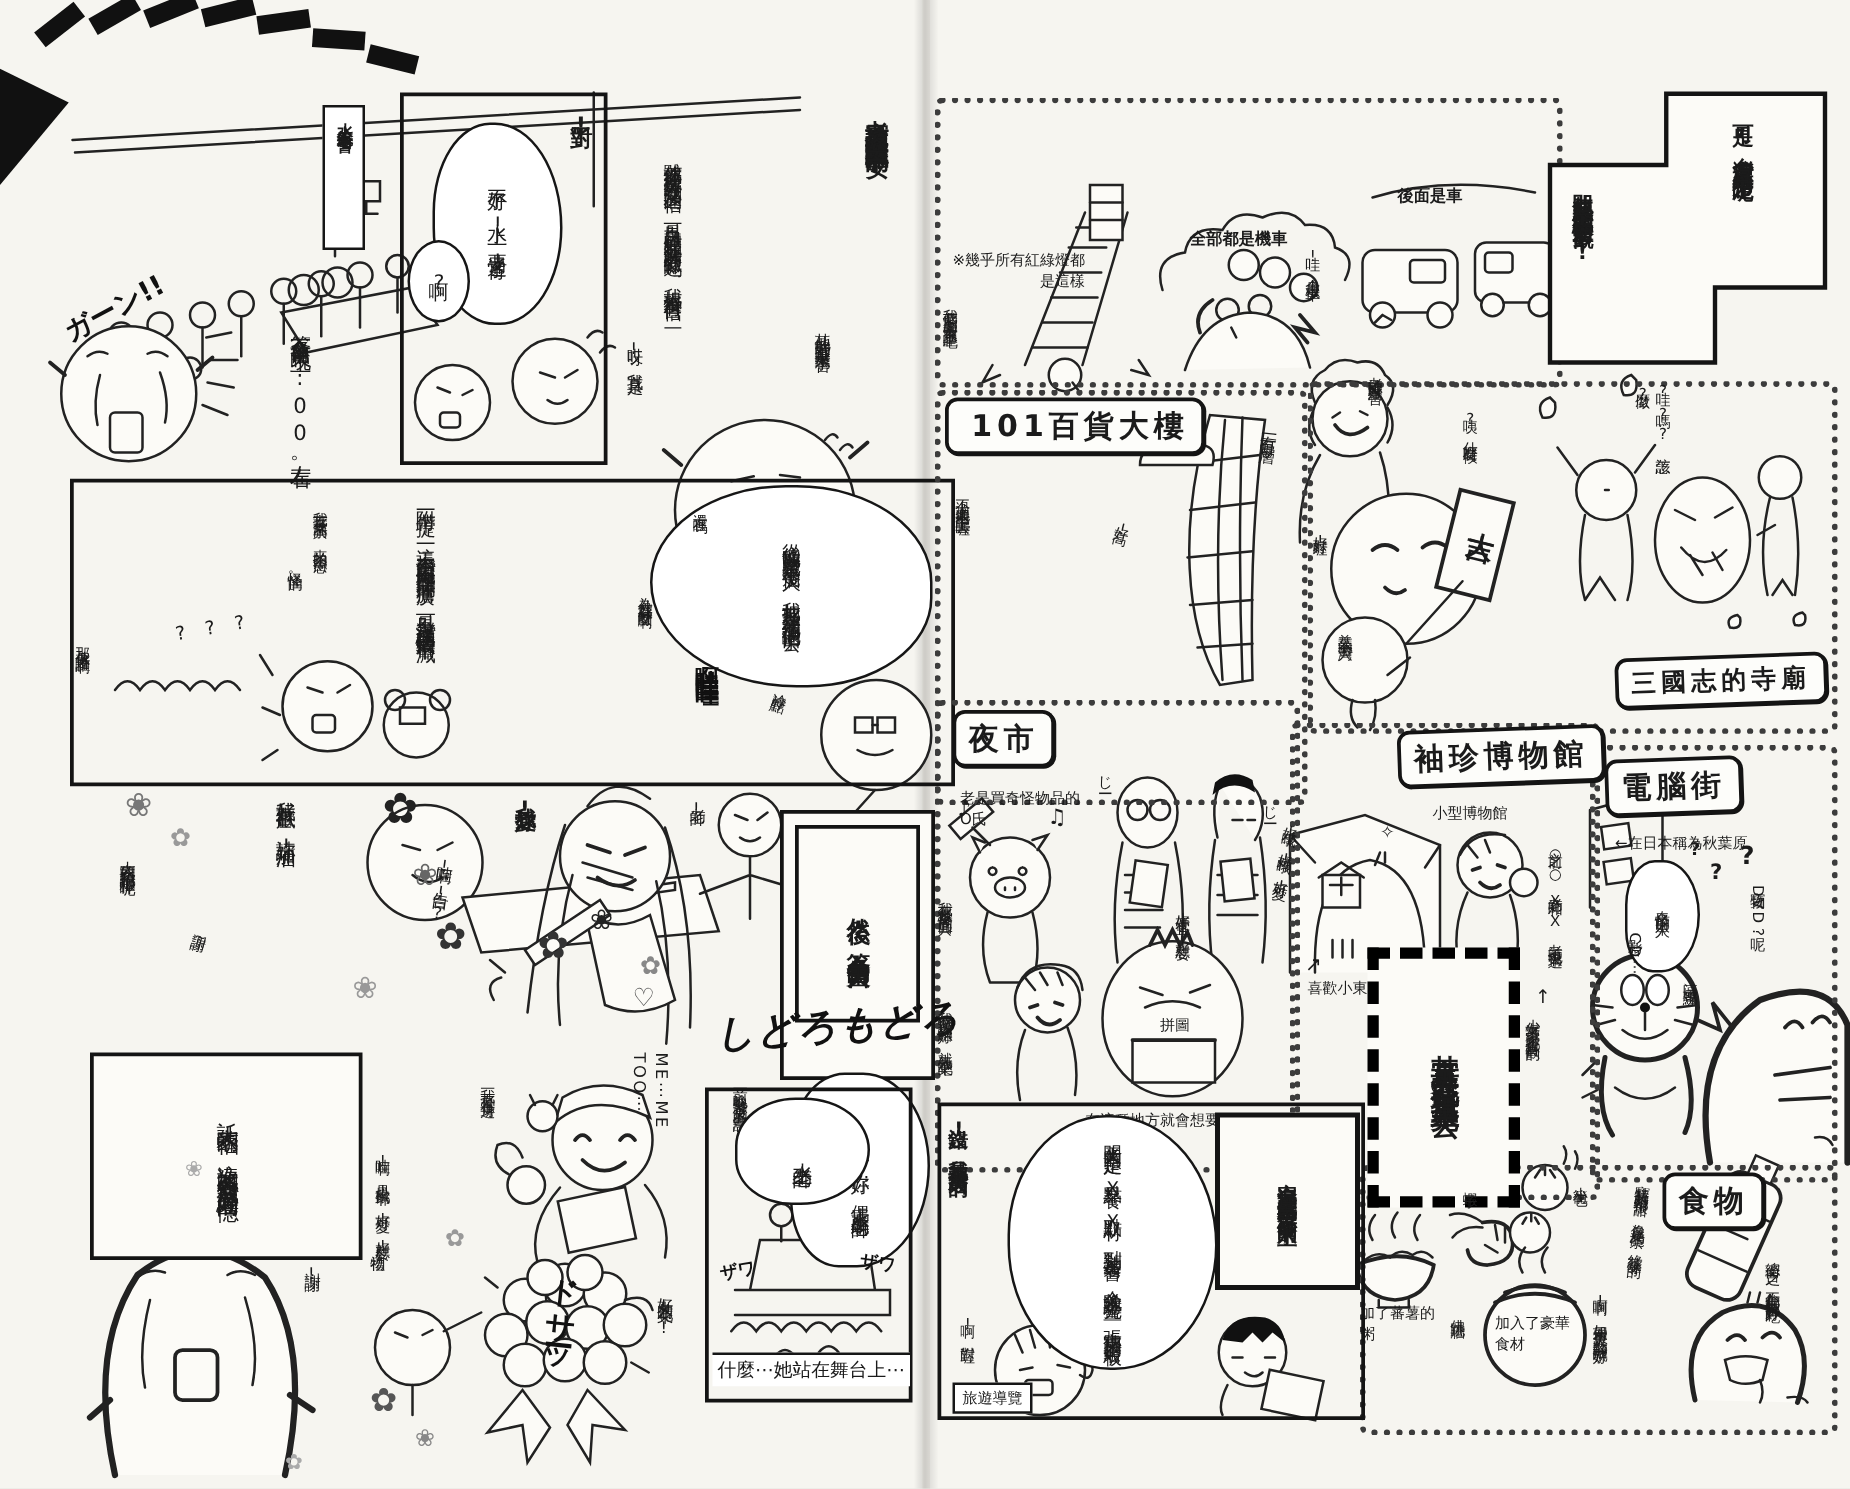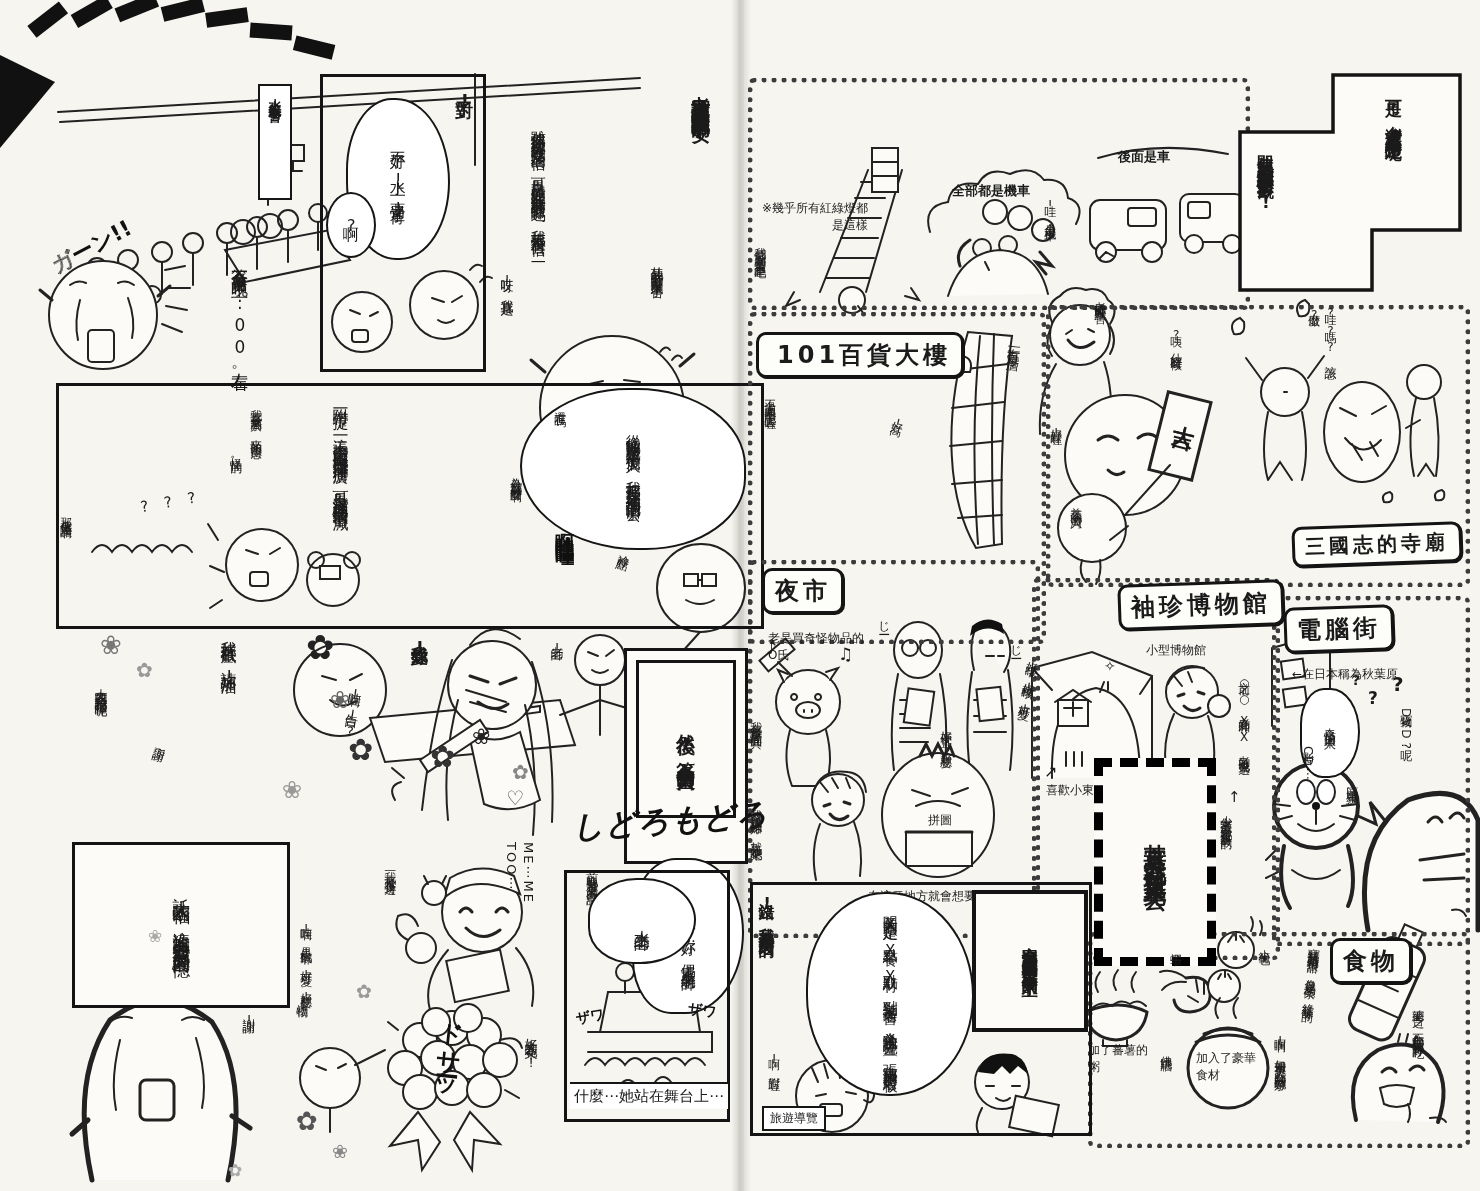--- a/index.html
+++ b/index.html
@@ -482,21 +482,21 @@
   <div class="abs t small bold" style="left:1118px;top:132px;margin-top:16px;">後面是車</div>
   <div class="abs v tiny" style="left:1042px;top:196px;height:86px;">哇!全是機車!</div>
   <div class="abs v tiny" style="left:752px;top:238px;height:78px;">我們戴上面具去買土產吧。</div>
 
   <svg width="1480" height="1191" viewBox="0 0 1480 1191" style="pointer-events:none;">
     <path d="M1333 75 L1460 75 L1460 230 L1372 230 L1372 290 L1240 290 L1240 132 L1333 132 Z" fill="#fcfbf7" stroke="#141414" stroke-width="3.5"></path>
   </svg>
   <div class="abs v t" style="left:1382px;top:86px;height:138px;font-size:17px;font-weight:700;">可是,台灣人還真是精力十足呢,</div>
   <div class="abs v t" style="left:1254px;top:142px;height:140px;font-size:17px;font-weight:700;">即使是惡劣的天氣依舊盡情參觀!!</div>
 
-  <div class="abs tbox" style="left:756px;top:332px;padding-left:18px;">101百貨大樓</div>
+  <div class="abs tbox" style="left:756px;top:318px;padding-left:18px;">101百貨大樓</div>
   <div class="abs v tiny" style="left:762px;top:390px;height:92px;">不過上面還不能上去喔。</div>
   <div class="abs v tiny" style="left:886px;top:412px;height:52px;transform:rotate(14deg);">好高!</div>
   <div class="abs v t small" style="left:1000px;top:338px;height:118px;transform:rotate(6deg);">有一百零一層</div>
   <div class="abs v tiny" style="left:1092px;top:292px;height:80px;">老師妳好厲害!</div>
   <div class="abs v tiny" style="left:1168px;top:326px;height:76px;">咦?什麼時候⋯</div>
   <div class="abs v tiny" style="left:1048px;top:420px;height:56px;">好好喔!</div>
   <div class="abs v tiny" style="left:1068px;top:498px;height:62px;">羨慕的台灣人</div>
   <div class="abs v bold" style="left:1168px;top:408px;height:62px;font-size:22px;transform:rotate(14deg);">大吉</div>
   <div class="abs v tiny" style="left:1306px;top:304px;height:56px;">哇?嗎??該怎麼做?</div>
   <div class="abs tbox" style="left:1292px;top:524px;font-size:20px;transform:rotate(-2deg);">三國志的寺廟</div>

